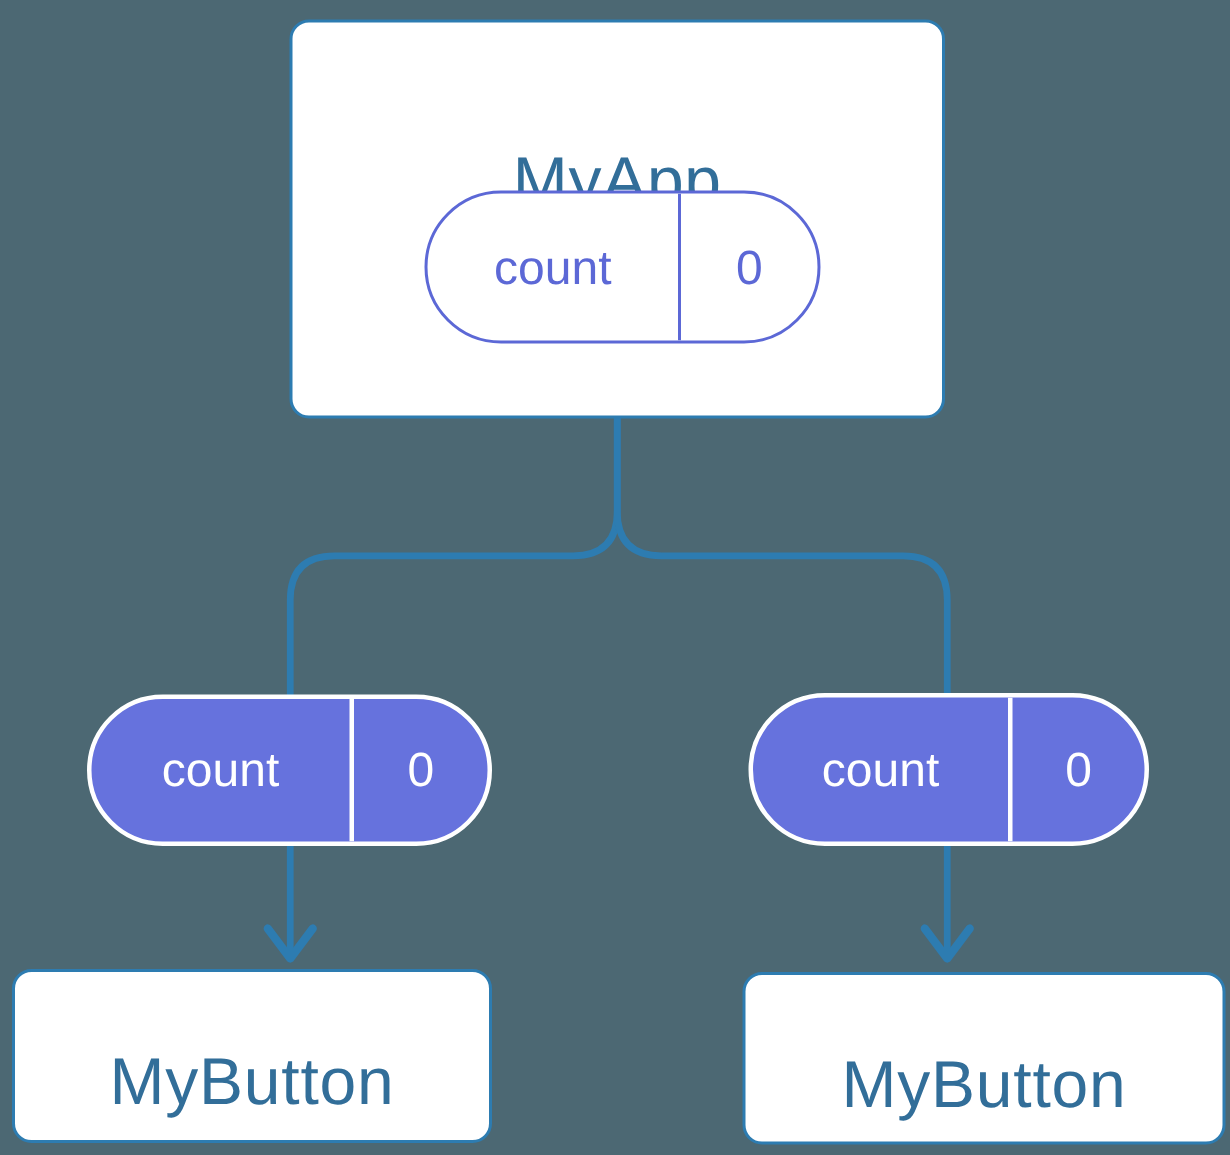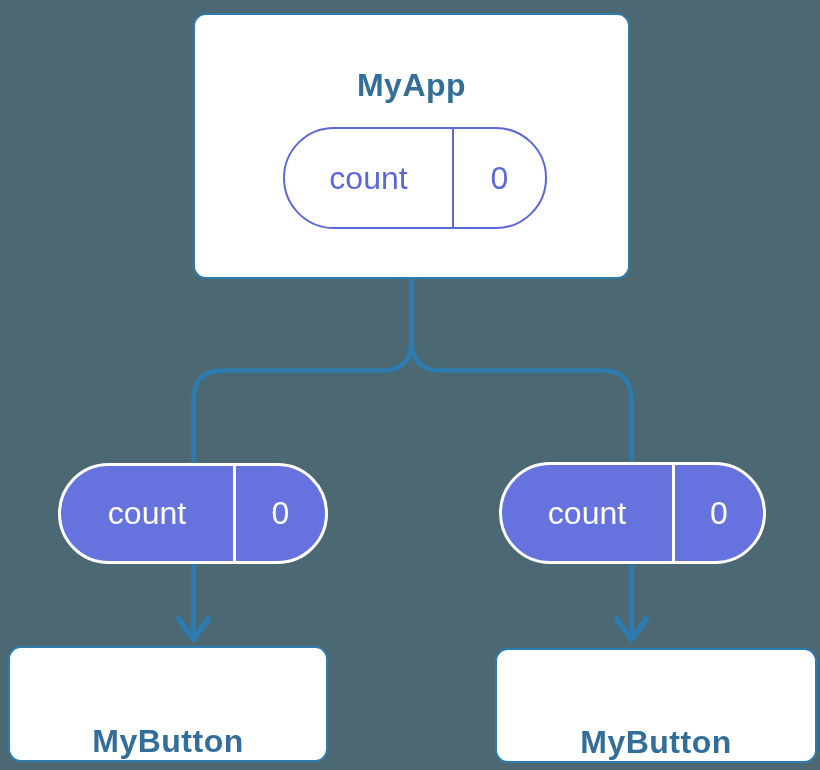--- a/index.html
+++ b/index.html
@@ -28,30 +28,31 @@
   .arrow-head { stroke-width: 5.5px; stroke-linecap: round; stroke-linejoin: round; }
 
   .component-box {
     position: absolute;
     background: var(--surface);
     border: 2px solid var(--connector);
     border-radius: 13px;
     box-sizing: border-box;
   }
   .parent-box   { left: 193px; top: 13px;  width: 437px; height: 266px; }
-  .child-box    { border-width: 2.5px; display: flex; align-items: flex-end; justify-content: center; }
+  .child-box    { border-width: 2.5px; display: flex; align-items: center; justify-content: center; }
   .child-box-1  { left: 8px;   top: 646px; width: 320px; height: 116px; }
   .child-box-2  { left: 495px; top: 648px; width: 322px; height: 115px; }
 
   .component-title {
     color: var(--heading);
-    font-size: 32px;
-    font-weight: 700;
+    font-size: 44px;
+    font-weight: 400;
     letter-spacing: 0.5px;
     white-space: nowrap;
+    margin-top: 36px;
   }
   .parent-title {
     position: absolute;
     left: 193px; top: 58px; width: 437px;
     text-align: center;
     line-height: 54px;
   }
 
   .pill {
     position: absolute;

